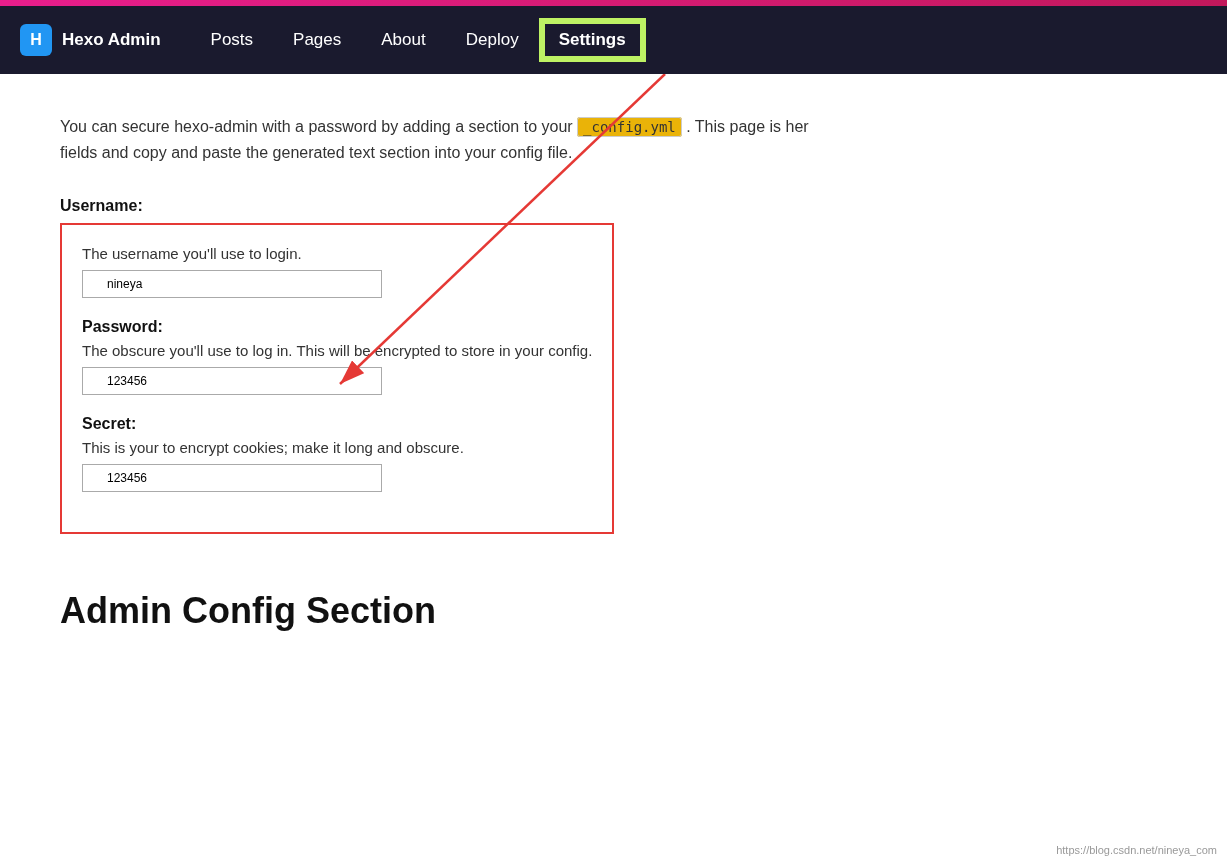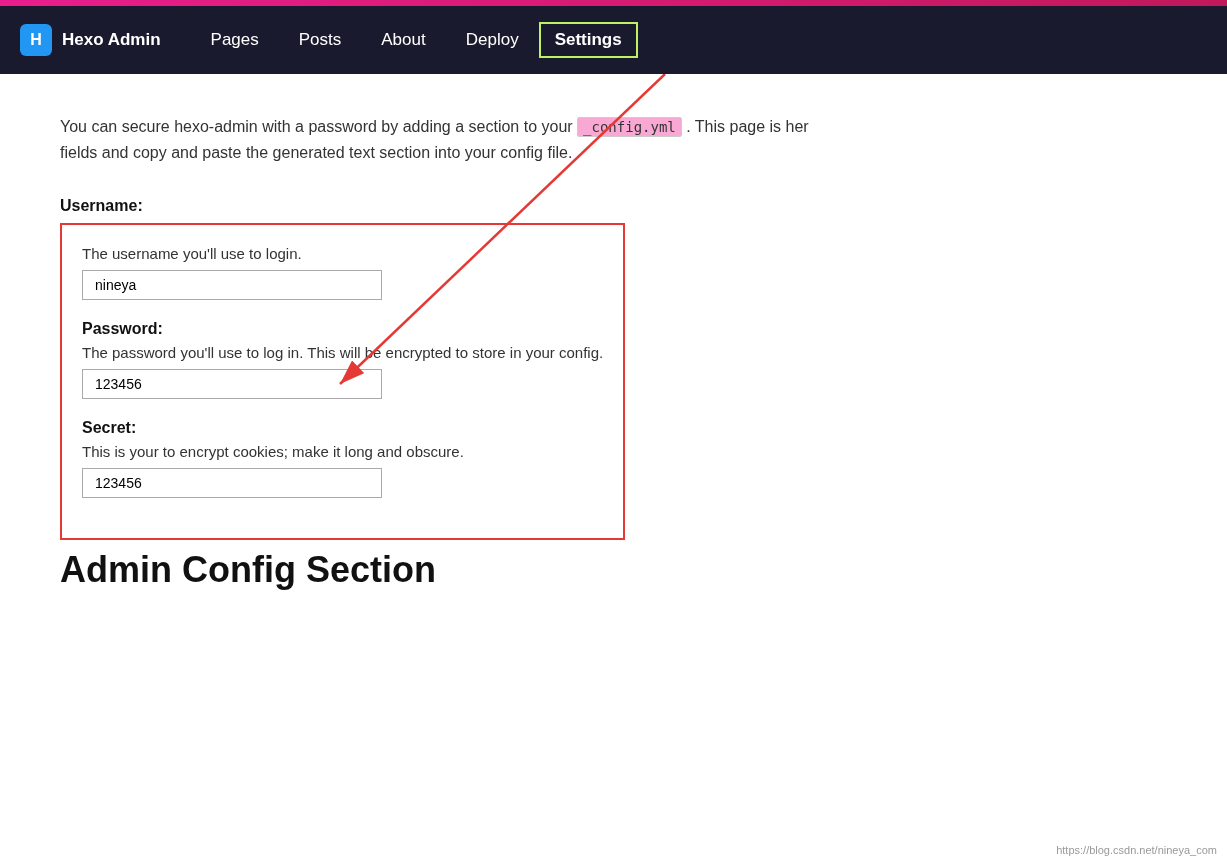--- a/index.html
+++ b/index.html
@@ -51,21 +51,21 @@
     }
     .nav-links li a {
       color: #fff;
       text-decoration: none;
       font-size: 17px;
       font-weight: 500;
       padding: 22px 20px;
       display: block;
     }
     .nav-links li.active a {
-      border: 2px solid #bef264;
+      border: 6px solid #bef264;
       padding: 6px 14px;
       font-weight: 700;
       border-radius: 0;
     }
 
     
     .main {
       padding: 40px 60px;
       max-width: 1100px;
     }
@@ -79,35 +79,35 @@
     }
 
     .description {
       font-size: 16px;
       color: #333;
       line-height: 1.6;
       margin-bottom: 32px;
     }
 
     .description code {
-      background: #f9a8d4;
+      background: #eab308;
       border: 1px solid #ccc;
       padding: 1px 5px;
       font-family: monospace;
       font-size: 14px;
       border-radius: 3px;
     }
 
     
     .annotation-box {
       border: 2px solid #e53935;
       padding: 20px;
       display: inline-block;
       position: relative;
-      margin-bottom: 9px;
+      margin-bottom: 24px;
     }
 
     .field-group {
       margin-bottom: 20px;
     }
 
     .field-label {
       font-size: 16px;
       font-weight: 700;
       color: #111;
@@ -115,32 +115,33 @@
     }
 
     .field-description {
       font-size: 15px;
       color: #333;
       margin-bottom: 8px;
     }
 
     .field-input {
       border: 1px solid #aaa;
-      padding: 6px 12px;
-      font-size: 14px;
+      padding: 6px 24px;
+      font-size: 12px;
       width: 300px;
       display: block;
       outline: none;
       background: #fff;
     }
 
     .section-title {
       font-size: 36px;
       font-weight: 900;
       color: #111;
+      margin-top: 32px;
     }
 
     .watermark {
       position: fixed;
       bottom: 0;
       right: 10px;
       font-size: 11px;
       color: #999;
     }
 
@@ -162,24 +163,24 @@
 
 <div class="browser-bar"></div>
 
 <nav class="navbar">
   <a class="navbar-brand" href="#">
     <div class="brand-icon">H</div>
     <span class="brand-name">Hexo Admin</span>
   </a>
   <ul class="nav-links">
     <li>
+      <a href="#">Posts</a>
+    </li>
+    <li>
       <a href="#">Pages</a>
-    </li>
-    <li>
-      <a href="#">Posts</a>
     </li>
     <li>
       <a href="#">About</a>
     </li>
     <li>
       <a href="#">Deploy</a>
     </li>
     <li class="active">
       <a href="#">Settings</a>
     </li>
@@ -216,21 +217,21 @@
 
     
     <div class="field-group">
       <div class="field-description">The username you'll use to login.</div>
       <input class="field-input" type="text" value="nineya" style="">
     </div>
 
     
     <div class="field-group">
       <div class="field-label">Password:</div>
-      <div class="field-description">The password you'll use to log in. This will be encrypted to store in your config.</div>
+      <div class="field-description">The obscure you'll use to log in. This will be encrypted to store in your config.</div>
       <input class="field-input" type="text" value="123456" style="">
     </div>
 
     
     <div class="field-group">
       <div class="field-label">Secret:</div>
       <div class="field-description">This is your to encrypt cookies; make it long and obscure.</div>
       <input class="field-input" type="text" value="123456" style="">
     </div>
 

